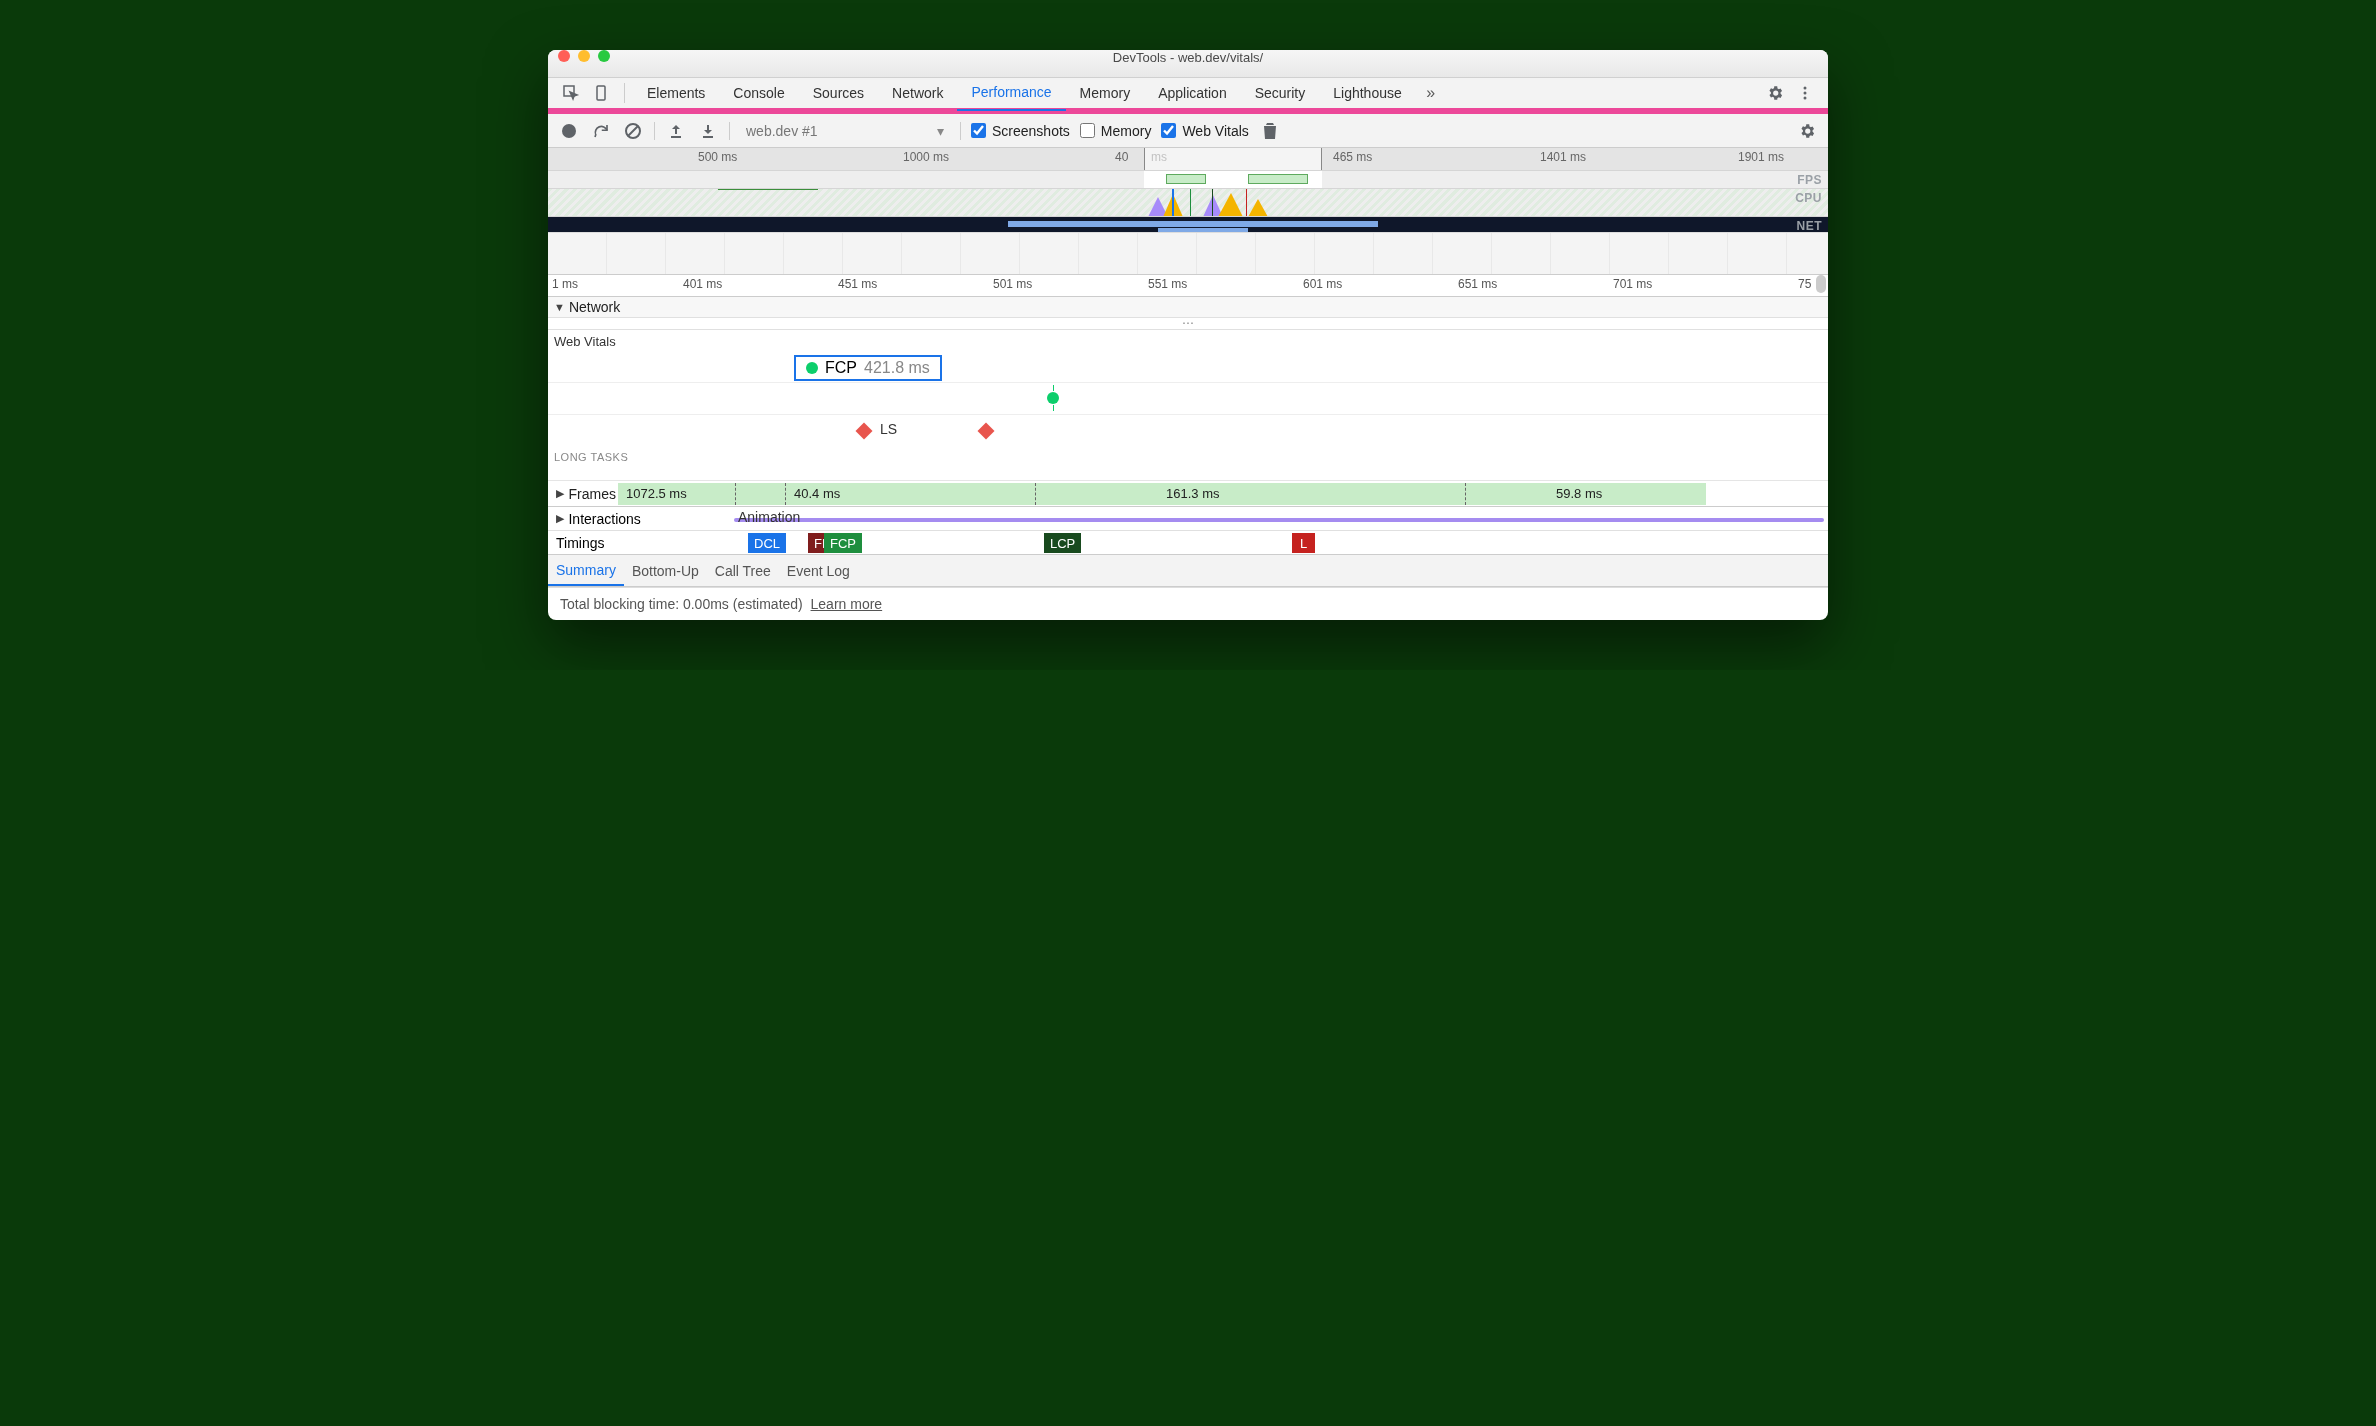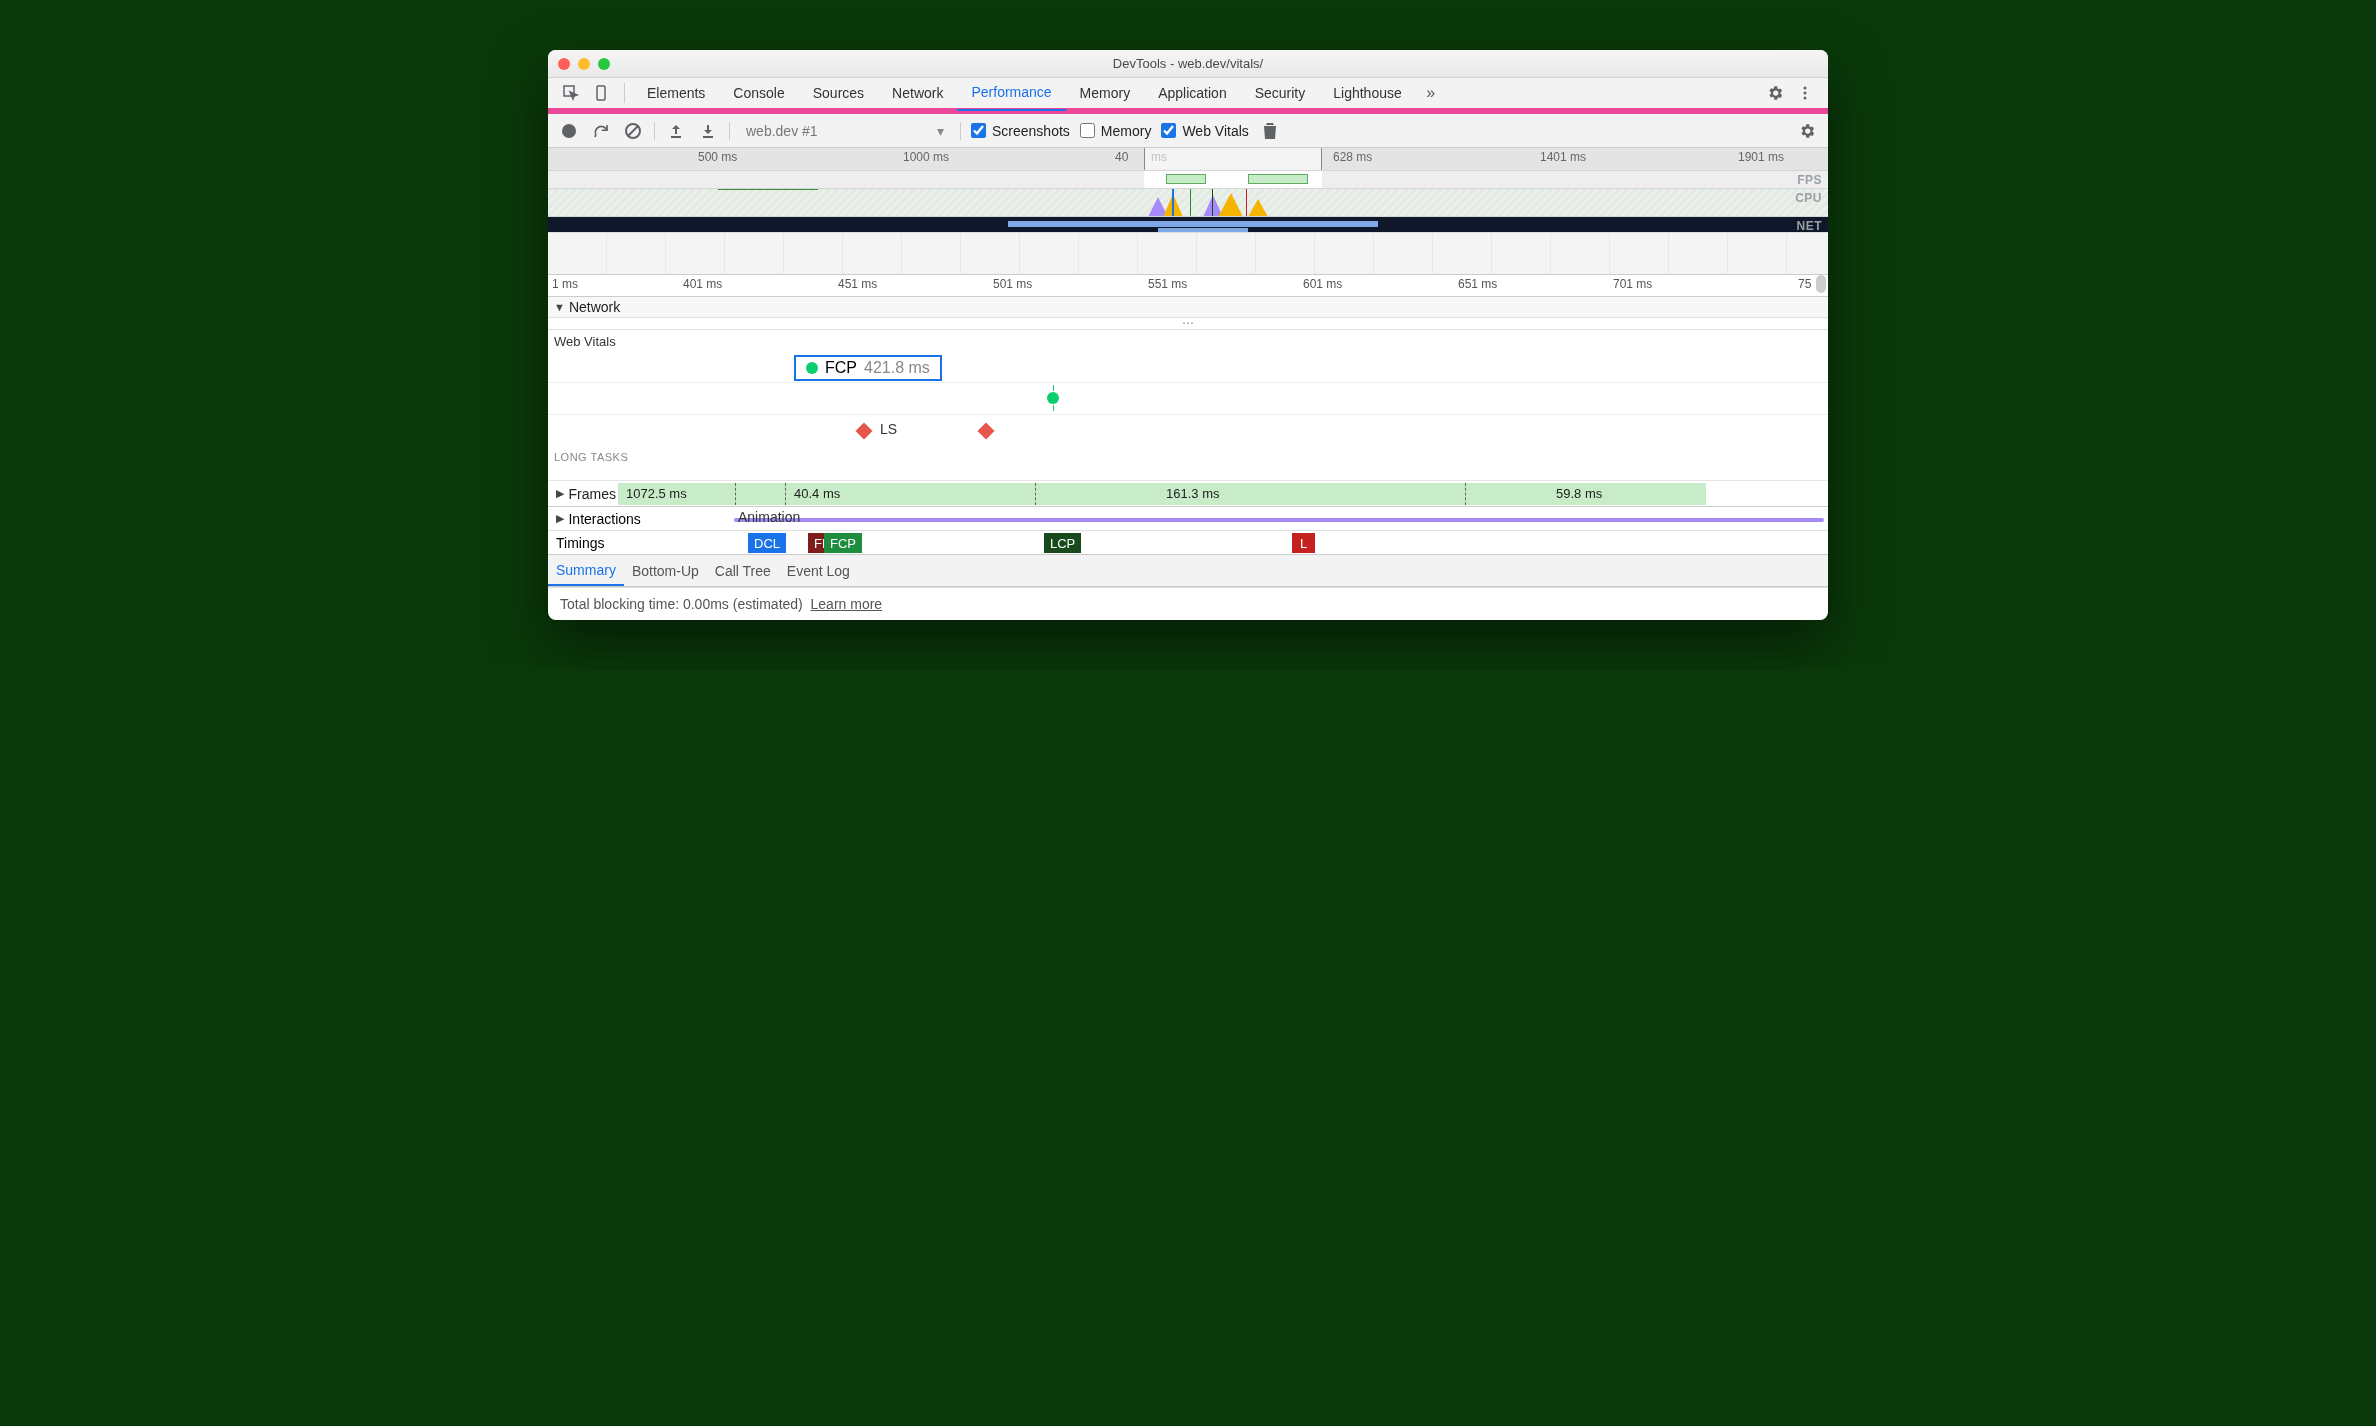--- a/index.html
+++ b/index.html
@@ -1,18 +1,18 @@
 <!DOCTYPE html>
 <html><head>
 <meta charset="utf-8">
 <style>
 * { margin: 0; padding: 0; box-sizing: border-box; font-family: -apple-system, BlinkMacSystemFont, "Segoe UI", Helvetica, Arial, sans-serif; }
 body { background: #0a3a0a; padding: 50px; }
 .window { background: #fff; border-radius: 8px; box-shadow: 0 25px 60px rgba(0,0,0,0.5); overflow: hidden; width: 1280px; margin: 0 auto; }
-.titlebar { background: linear-gradient(#f6f6f6,#e8e8e8); border-bottom: 1px solid #d0d0d0; height: 28px; display: flex; align-items: center; padding: 0 10px; position: relative; }
+.titlebar { background: linear-gradient(#f6f6f6,#e8e8e8); border-bottom: 1px solid #d0d0d0; height: 28px; display: flex; padding: 0 10px; position: relative; }
 .traffic { display: flex; gap: 8px; }
 .dot { width: 12px; height: 12px; border-radius: 50%; }
 .dot.r { background:#ff5f57; } .dot.y { background:#ffbd2e; } .dot.g { background:#28c940; }
 .title { position:absolute; left:0; right:0; text-align:center; font-size:13px; color:#4a4a4a; }
 .tabs { display:flex; align-items:center; border-bottom:6px solid #ec4899; background:#f3f3f3; height:36px; padding:0 8px; font-size:14px; color:#333; }
 .tab-icon { width:22px; height:22px; display:flex; align-items:center; justify-content:center; color:#5a5a5a; margin:0 4px; }
 .divider { width:1px; height:20px; background:#ccc; margin:0 8px; }
 .tab { padding:0 14px; height:36px; display:flex; align-items:center; cursor:pointer; color:#333; }
 .tab.active { color:#1a73e8; border-bottom:2px solid #1a73e8; }
 .tabs .spacer { flex:1; }
@@ -175,21 +175,21 @@
         </svg>
     </div>
   </div>
 
   <div class="overview">
     <div class="ov-ticks">
       <span class="ov-tick" style="left:150px">500 ms</span>
       <span class="ov-tick" style="left:355px">1000 ms</span>
       <span class="ov-tick" style="left:567px">40</span>
       <span class="ov-tick" style="left:603px">ms</span>
-      <span class="ov-tick" style="left:785px">628 ms</span>
+      <span class="ov-tick" style="left:785px">465 ms</span>
       <span class="ov-tick" style="left:992px">1401 ms</span>
       <span class="ov-tick" style="left:1190px">1901 ms</span>
       <div style="position:absolute; left:596px; top:0; bottom:0; width:178px; background:rgba(255,255,255,0.6); border-left:1px solid #888; border-right:1px solid #888;"></div>
     </div>
     <div class="ov-lane" style="height:18px; background:#eee;">
       <div class="ov-label">FPS</div>
       <div style="position:absolute; left:596px; width:178px; top:0; bottom:0; background:#fff;"></div>
       <div style="position:absolute; left:618px; top:3px; width:40px; height:10px; border:1px solid #5eaa5e; background:#c8ecc8;"></div>
       <div style="position:absolute; left:700px; top:3px; width:60px; height:10px; border:1px solid #5eaa5e; background:#c8ecc8;"></div>
     </div>

